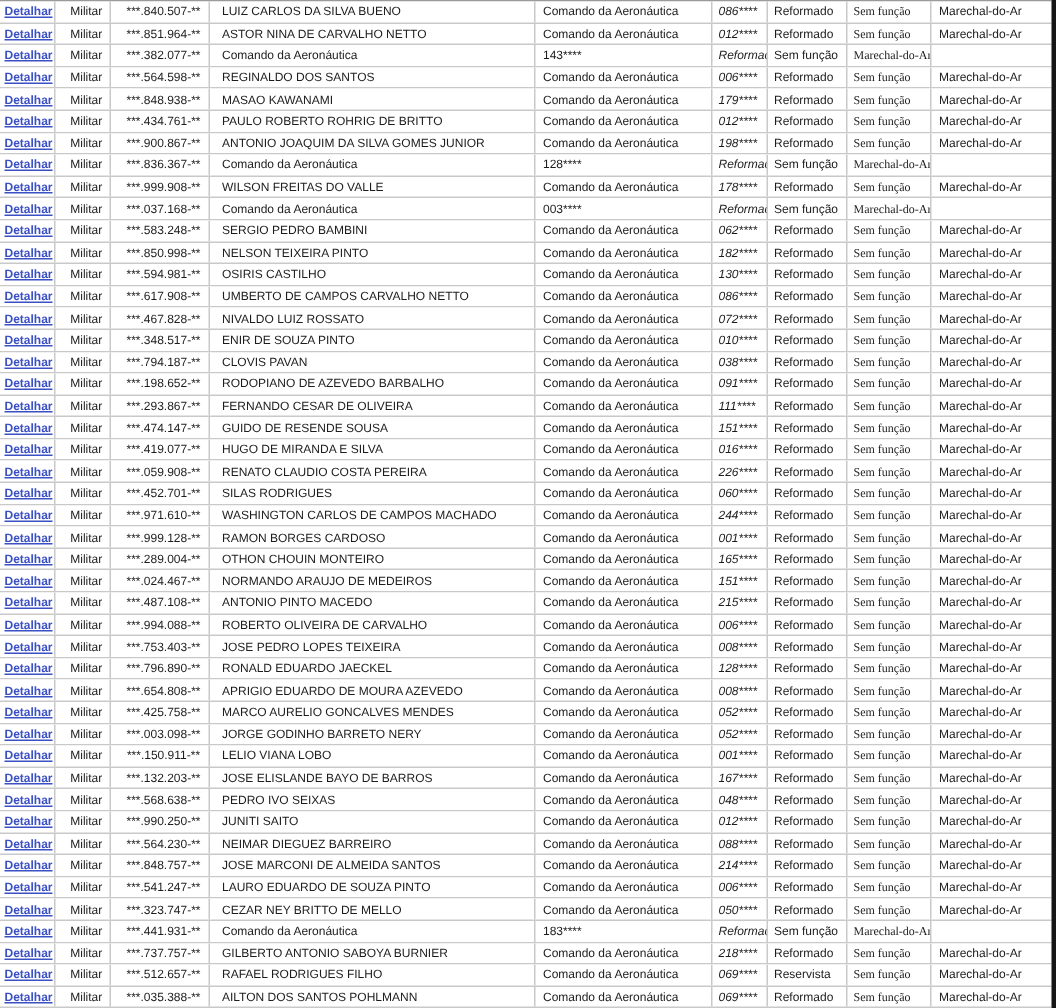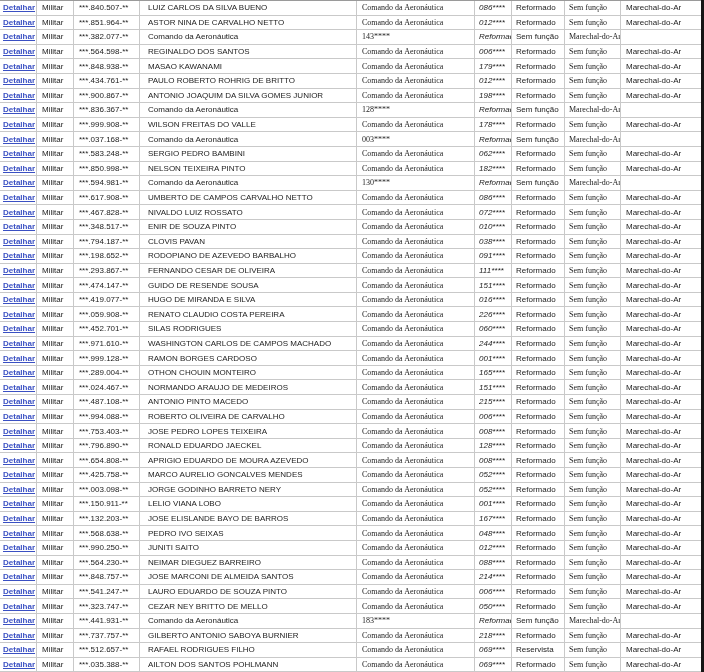--- a/index.html
+++ b/index.html
@@ -15,24 +15,24 @@
   .row{
     flex:1;display:flex;box-sizing:border-box;
     border-bottom:1px solid #c9c9c9;background:#ffffff;align-items:center;
   }
   .cell{
     box-sizing:border-box;height:100%;display:flex;align-items:center;
     border-right:1px solid #c9c9c9;font-size:8px;color:#1c1c1c;
     white-space:nowrap;overflow:hidden;padding-left:4px;letter-spacing:0;
   }
   .cell:nth-child(1){width:37px;padding-left:3px;}
-  .cell:nth-child(2){width:37px;padding-left:5px;}
-  .cell:nth-child(3){width:66px;padding-left:5px;}
+  .cell:nth-child(2){width:37px;padding-left:5px;justify-content:center;}
+  .cell:nth-child(3){width:66px;padding-left:5px;justify-content:center;}
   .cell:nth-child(4){width:217px;padding-left:8px;}
-  .cell:nth-child(5){width:118px;padding-left:5px;font-family:Liberation Serif, serif;}
+  .cell:nth-child(5){width:118px;padding-left:5px;}
   .cell:nth-child(6){width:37px;padding-left:4px;font-style:italic;}
   .cell:nth-child(7){width:53px;padding-left:4px;}
   .cell:nth-child(8){width:56px;padding-left:4px;font-family:Liberation Serif, serif;}
   .cell:nth-child(9){flex:1;border-right:none;padding-left:5px;}
   .cell a{
     font-weight:bold;text-decoration:underline;cursor:pointer;
   }
   #right-edge{
     position:absolute;top:0;right:0;width:3px;height:672px;background:#161616;
   }
@@ -384,20 +384,23 @@
       <div class="cell">
         <a style="color: rgb(58, 80, 195);">Detalhar</a>
       </div>
       <div class="cell">
         <span>Militar</span>
       </div>
       <div class="cell">
         <span>***.594.981-**</span>
       </div>
       <div class="cell">
+        <span>OSIRIS CASTILHO</span>
+      </div>
+      <div class="cell">
         <span>Comando da Aeronáutica</span>
       </div>
       <div class="cell">
         <span>130****</span>
       </div>
       <div class="cell">
         <span>Reformado</span>
       </div>
       <div class="cell">
         <span>Sem função</span>

